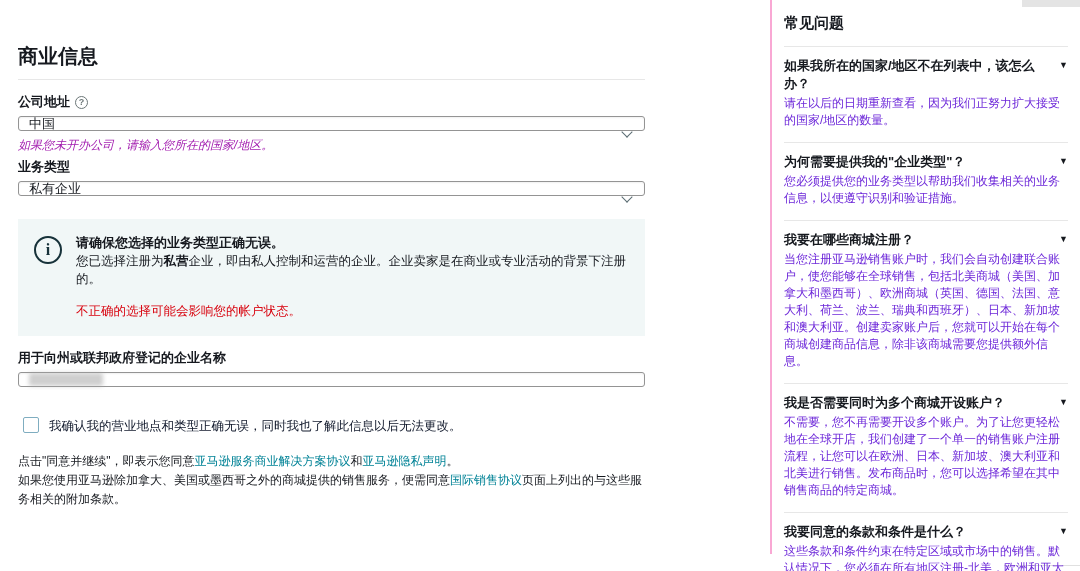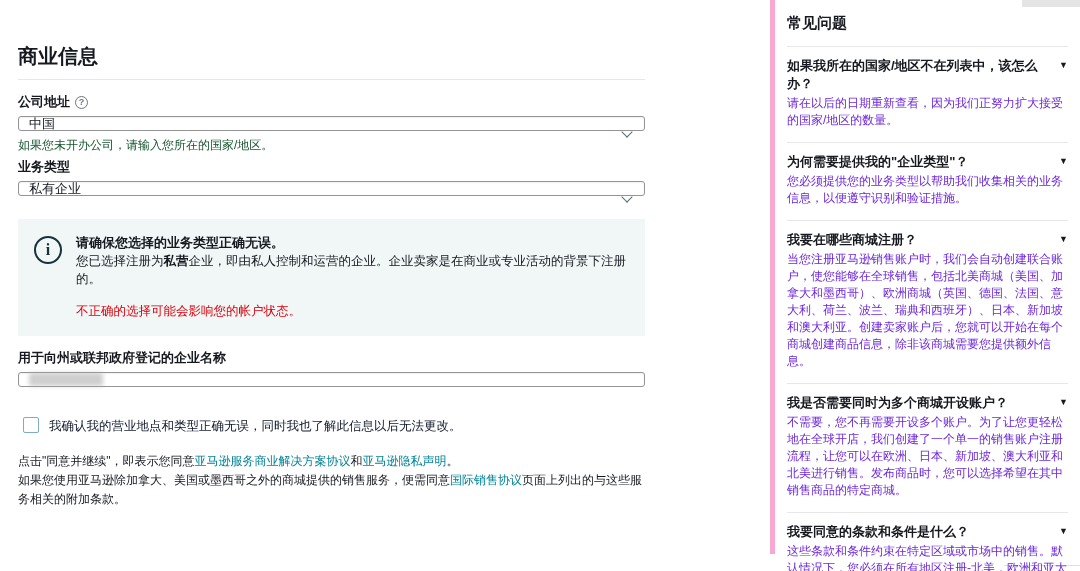--- a/index.html
+++ b/index.html
@@ -18,21 +18,21 @@
   .field-label { margin-top:13px; font-size:13px; font-weight:bold; color:#16191f; display:flex; align-items:center; }
   .help { display:inline-flex; align-items:center; justify-content:center; width:13px; height:13px;
           border:1px solid #6c7778; border-radius:50%; color:#6c7778; font-size:9px; font-weight:bold;
           margin-left:5px; cursor:pointer; }
   .select, .textbox { position:relative; margin-top:5px; height:15px; width:100%; background:#fff;
           border:1px solid #949494; border-radius:3px; display:flex; align-items:center;
           padding:0 26px 0 10px; font-size:13px; color:#16191f; cursor:pointer;
           box-shadow:inset 0 1px 2px rgba(15,17,17,.06); }
   .chev { position:absolute; right:13px; top:11px; width:8px; height:8px;
           border-right:1.5px solid #5a6c72; border-bottom:1.5px solid #5a6c72; transform:rotate(45deg); }
-  .hint { margin-top:6px; font-size:12px; color:#14532d; }
+  .hint { margin-top:6px; font-size:12px; font-style:italic; color:#a21caf; }
   .gap-lg { margin-top:4px; }
 
   .notice { margin-top:23px; background:#f1f7f7; padding:15px 18px 16px 16px; display:flex; gap:14px; }
   .info-icon { flex:0 0 auto; width:28px; height:28px; border:2.5px solid #17323a; border-radius:50%;
           display:flex; align-items:center; justify-content:center; font-weight:bold; font-size:16px;
           color:#17323a; font-family:"Liberation Serif", serif; margin-top:2px; }
   .notice-title { font-size:13px; font-weight:bold; line-height:18px; color:#16191f; }
   .notice-body { font-size:12.5px; line-height:18px; color:#16191f; }
   .notice-warning { margin-top:15px; font-size:12.5px; line-height:17px; color:#d8000c; }
 
@@ -42,21 +42,21 @@
   .check-row { margin-top:30px; display:flex; align-items:flex-start; padding-left:5px; }
   .checkbox { flex:0 0 auto; width:16px; height:16px; border:1px solid #7fadc0; border-radius:2px;
           background:#fff; cursor:pointer; }
   .check-label { font-size:12.5px; line-height:16px; color:#0f172a; margin-left:10px; padding-top:1px; }
 
   .agreement { margin-top:18px; font-size:12px; line-height:19px; color:#16191f; }
   .agreement a { color:#008296; text-decoration:none; cursor:pointer; }
 
   
   .faq { position:absolute; left:770px; top:0; width:310px; height:554px;
-         border-left:5px solid #f9a8d4; padding:12px 12px 0 12px; }
+         border-left:2px solid #f9a8d4; padding:12px 12px 0 12px; }
   .faq h2 { font-size:15px; font-weight:bold; color:#16191f; padding:2px 0 13px; border-bottom:1px solid #e7e7e7; }
   .faq-item { padding:10px 0 13px; border-bottom:1px solid #e7e7e7; }
   .faq-item.last { border-bottom:none; }
   .faq-q { display:flex; align-items:flex-start; cursor:pointer; }
   .faq-q-text { flex:1; font-size:13px; font-weight:bold; line-height:18px; color:#16191f; }
   .faq-caret { font-size:9px; color:#16191f; margin-left:8px; padding-top:3px; }
   .faq-a { margin-top:2px; font-size:12px; line-height:17px; color:#6d28d9; }
 </style>
 </head>
 <body>

